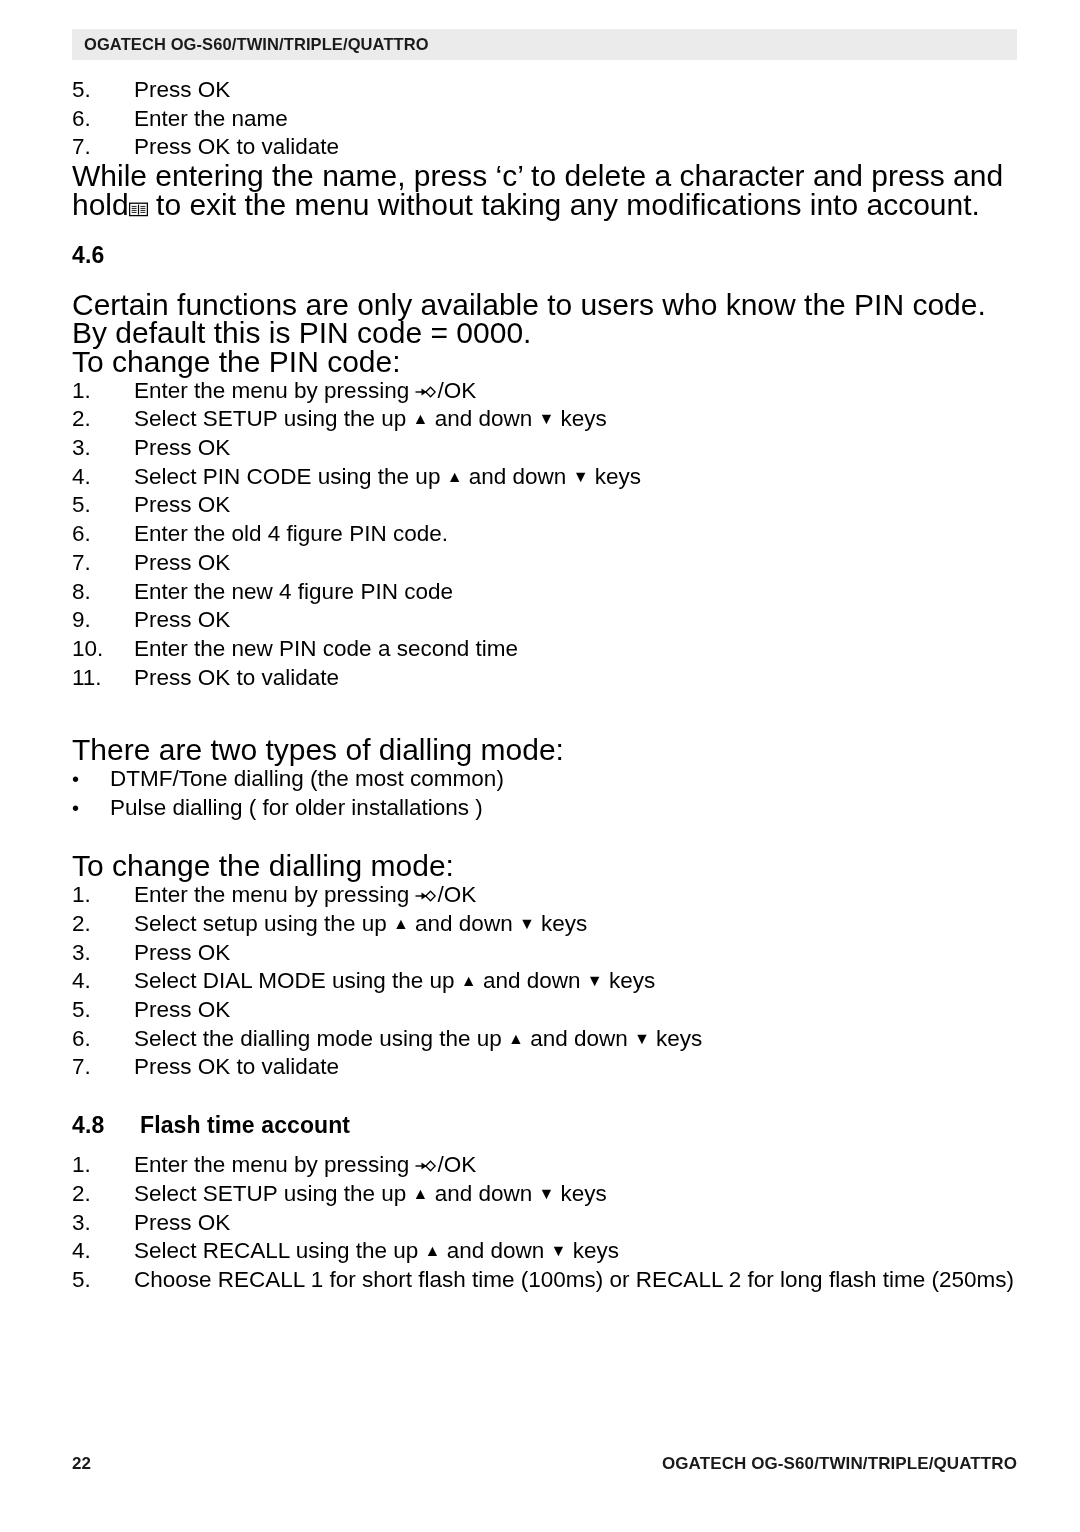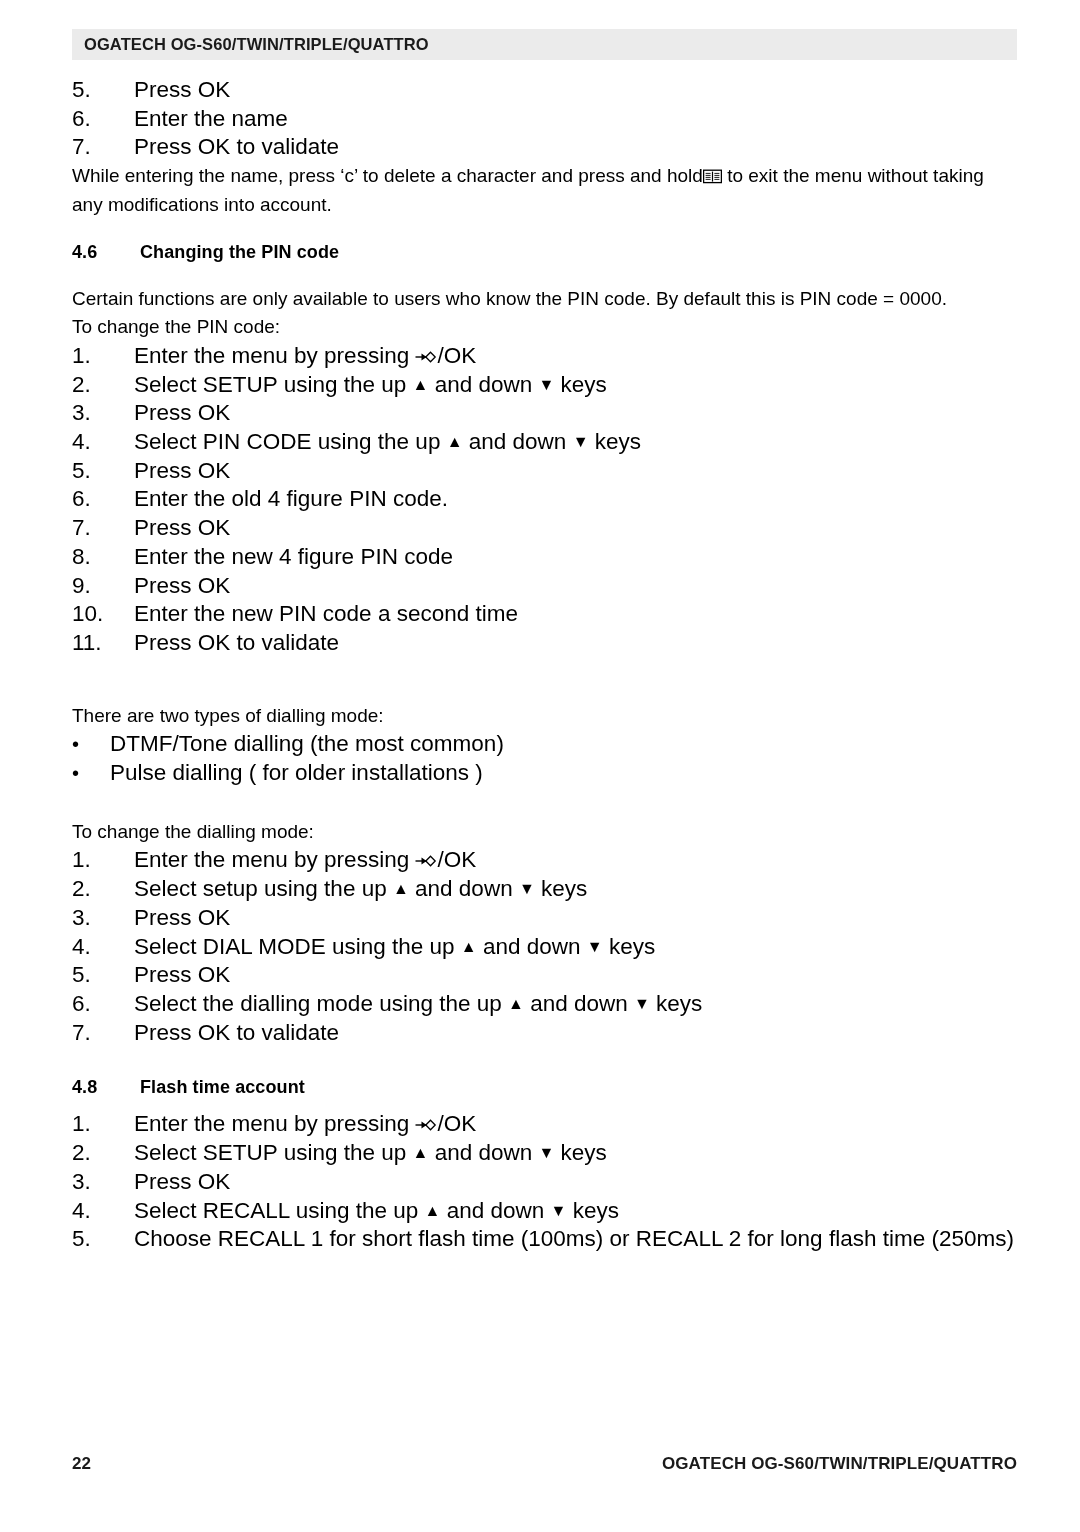--- a/index.html
+++ b/index.html
@@ -42,36 +42,36 @@
 
   
   .content {
     position: absolute;
     left: 72px;
     top: 76px;
     width: 945px;
   }
 
   .para {
-    font-size: 19px;
+    font-size: 30px;
     line-height: 28.7px;
     color: #000000;
     margin: 0;
     padding: 0;
   }
 
   .spacer-sm { height: 12px; }
   .spacer-md { height: 22px; }
   .spacer-lg { height: 30px; }
 
   
   .heading {
     display: flex;
     align-items: baseline;
-    font-size: 18px;
+    font-size: 23px;
     font-weight: bold;
     margin: 0;
     letter-spacing: 0.1px;
   }
   .heading .h-num {
     width: 68px;
     flex: 0 0 68px;
   }
   .heading .h-title { white-space: nowrap; }
 
@@ -178,21 +178,20 @@
           <path d="M9.5 2.6 V12.6" stroke="#000" stroke-width="1.2"></path>
           <path d="M2.6 4.4 H7.6 M2.6 6.4 H7.6 M2.6 8.4 H7.6 M2.6 10.4 H7.6" stroke="#000" stroke-width="0.9"></path>
           <path d="M11.4 4.4 H16.4 M11.4 6.4 H16.4 M11.4 8.4 H16.4 M11.4 10.4 H16.4" stroke="#000" stroke-width="0.9"></path>
         </svg>
       </span> <span>to exit the menu without taking any modifications into account.</span></p>
 
     <div class="spacer-md"></div>
 
     <div class="heading">
       <span class="h-num">4.6</span>
-      <span class="h-title">Changing the PIN code</span>
     </div>
 
     <div class="spacer-md"></div>
 
     <p class="para">Certain functions are only available to users who know the PIN code. By default this is PIN code = 0000.</p>
     <p class="para">To change the PIN code:</p>
 
     <div class="num-list">
 
       <div class="num-item">

